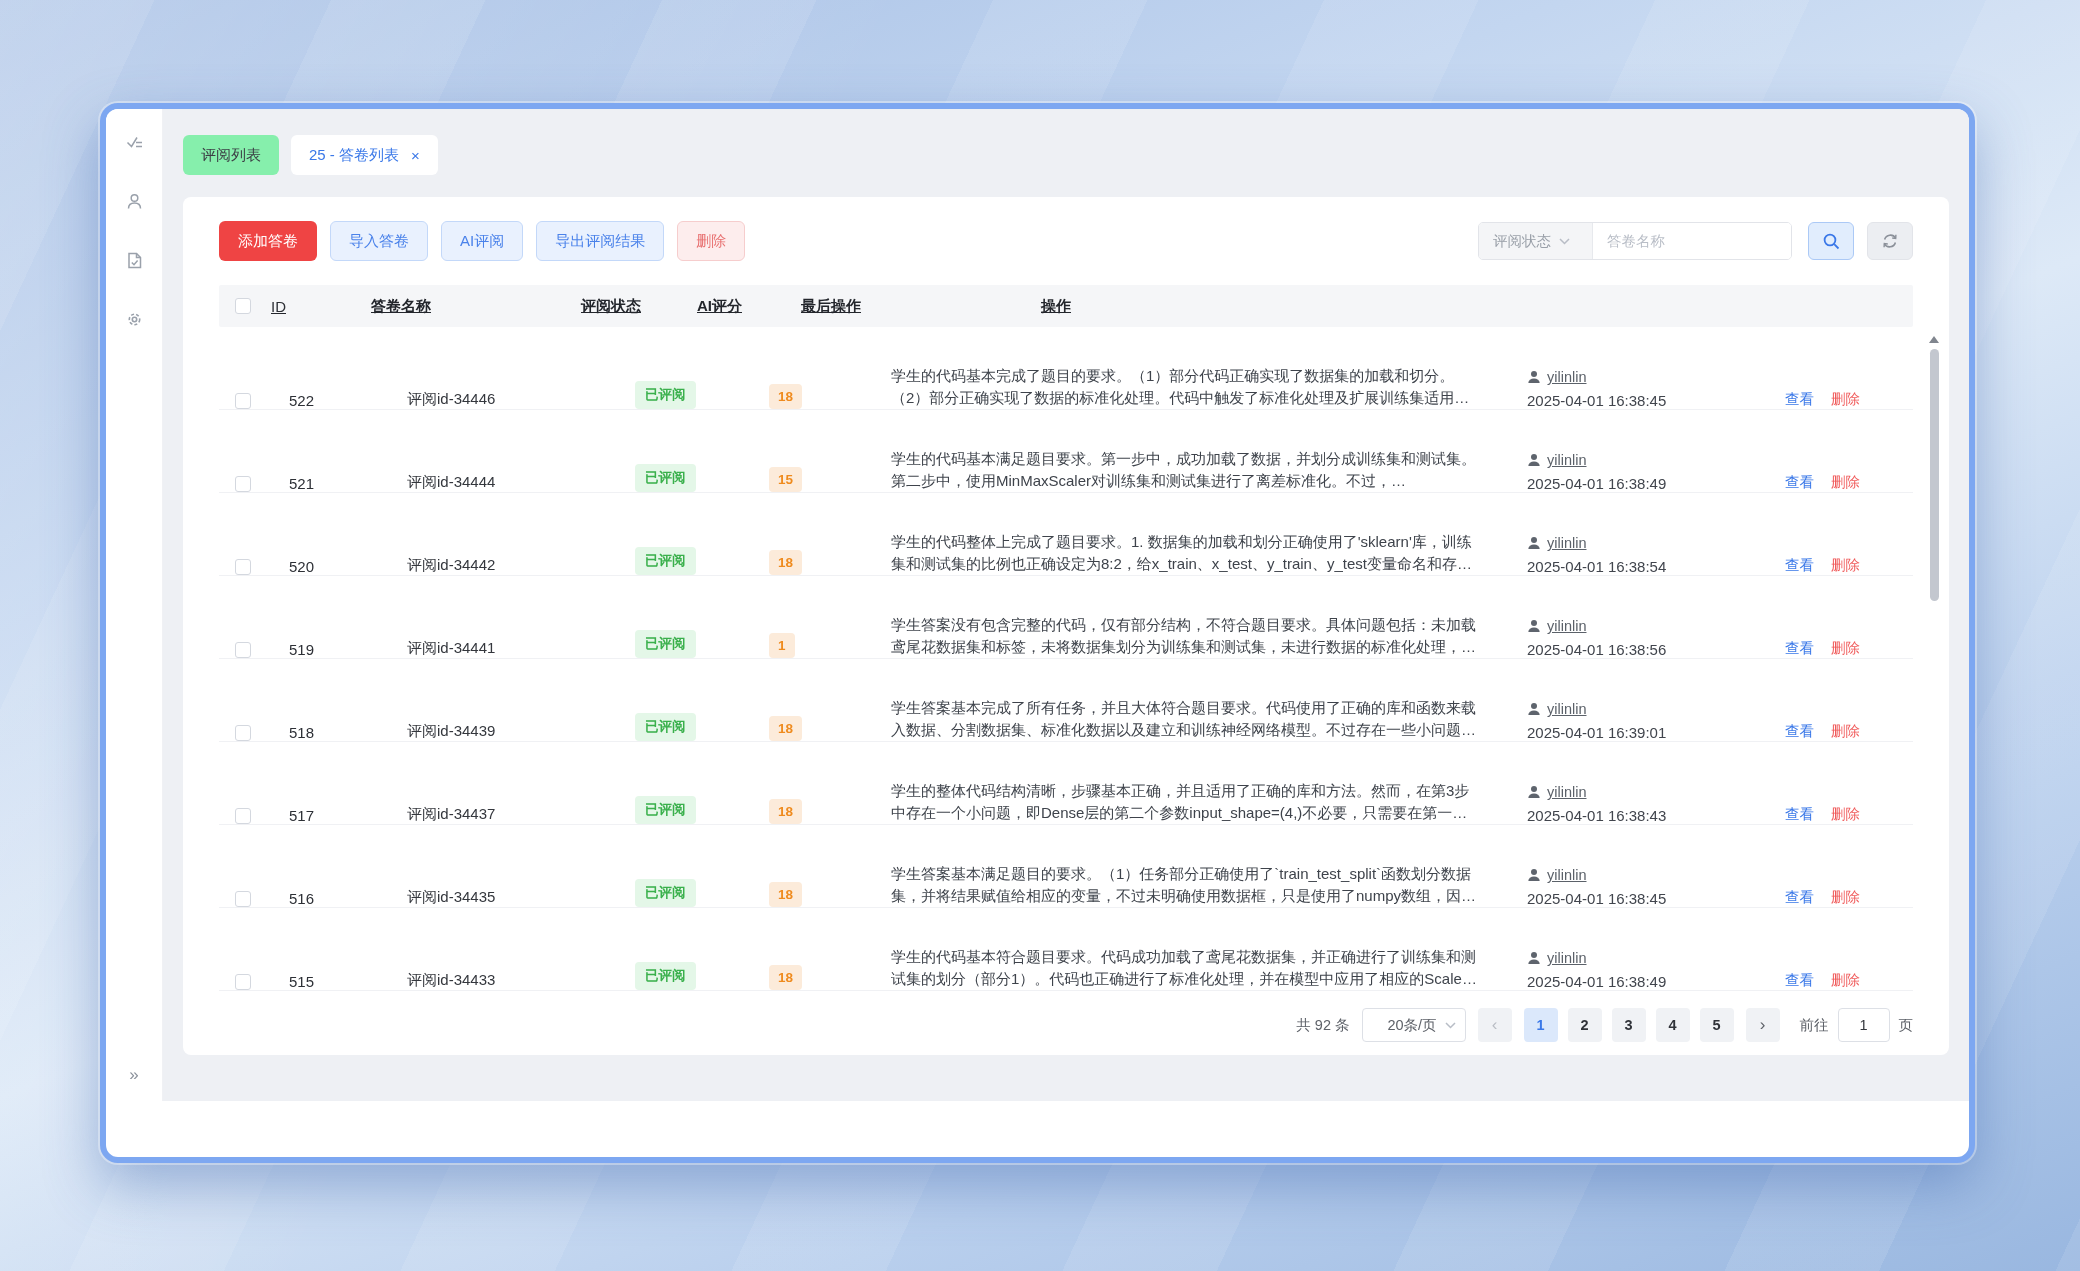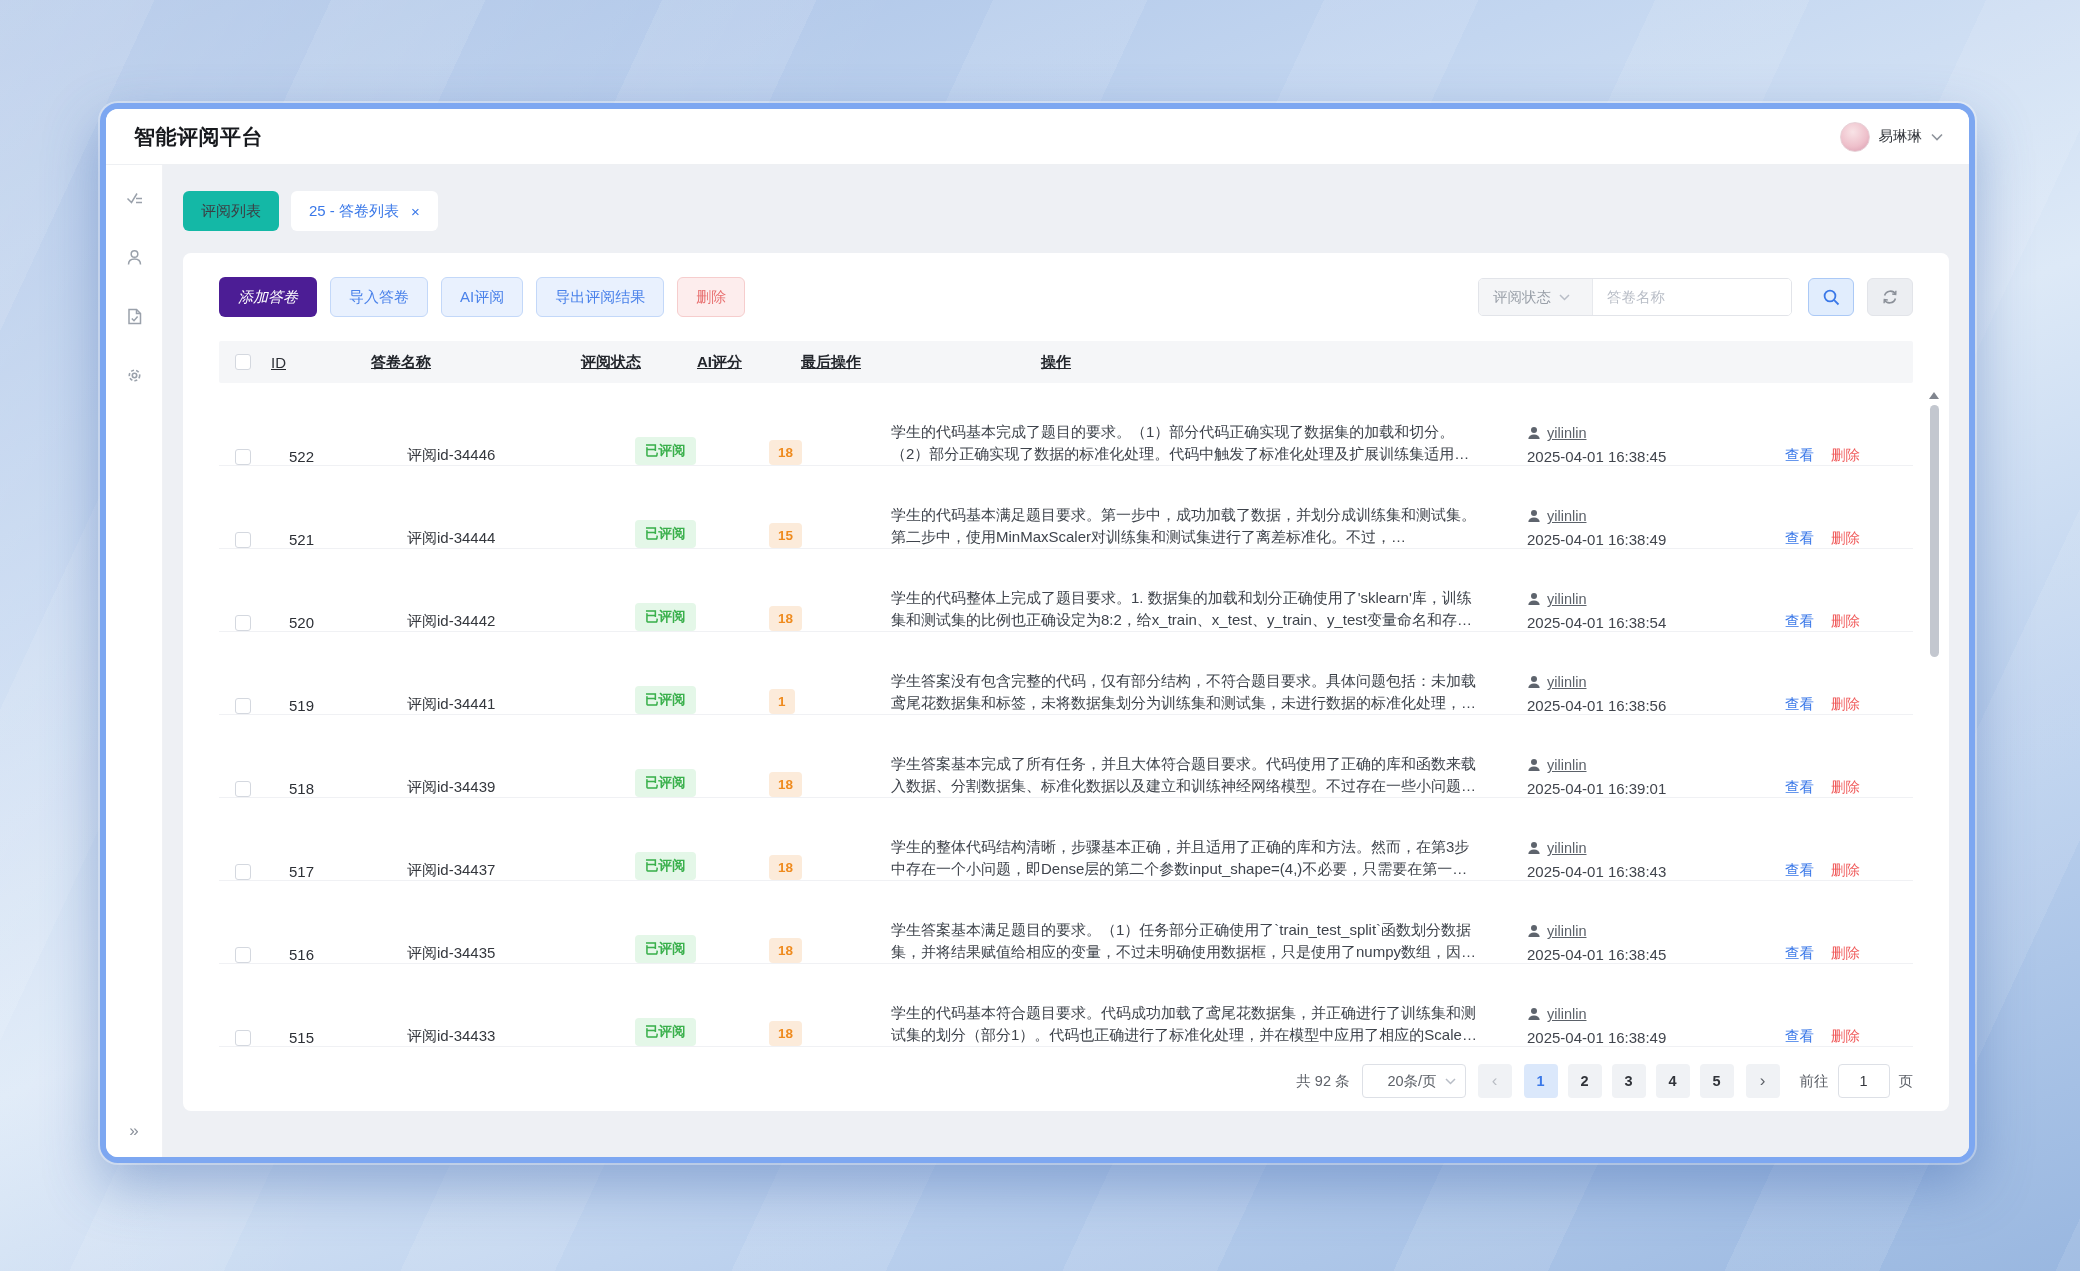--- a/index.html
+++ b/index.html
@@ -25,30 +25,30 @@
   .user-name { font-size:14.5px; color:#33363c; }
   .win-body { display:flex; height:calc(100% - 56px); }
   .sidebar { width:57px; border-right:1px solid #f0f1f4; display:flex; flex-direction:column;
     align-items:center; padding-top:24px; gap:40px; background:#fff; }
   .side-icon { width:19px; height:19px; color:#9aa1ab; cursor:pointer; }
   .side-icon svg { width:19px; height:19px; display:block; }
   .collapse { margin-top:auto; margin-bottom:16px; color:#8b919b; font-size:17px; cursor:pointer; }
   .main { flex:1; background:#eef0f4; padding:26px 20px 0 20px; display:flex; flex-direction:column; }
   .tabs { display:flex; gap:12px; }
   .tab { height:40px; line-height:40px; padding:0 18px; border-radius:6px; font-size:15px;
-    background:#14b8a6; color:#3b3e44; cursor:pointer; display:flex; align-items:center; }
+    background:#86efac; color:#3b3e44; cursor:pointer; display:flex; align-items:center; }
   .tab.active { background:#fff; color:#3a78e8; }
   .tab-close { margin-left:12px; font-size:15px; color:#3a78e8; cursor:pointer; line-height:1; }
   .card { margin-top:22px; background:#fff; border-radius:8px; height:858px; padding:24px 36px 0 36px;
     position:relative; }
   .toolbar { display:flex; align-items:center; }
   .btn { height:40px; padding:0 18px; border-radius:6px; font-size:15px; cursor:pointer;
     display:inline-flex; align-items:center; justify-content:center; border:1px solid transparent; }
   .btn + .btn { margin-left:13px; }
-  .btn-primary { background:#4c1d95; color:#fff;font-style:italic; }
+  .btn-primary { background:#ef4444; color:#fff; }
   .btn-secondary { background:#e9f1fe; color:#4a82ea; border-color:#c3d8f9; }
   .btn-danger { background:#fdeded; color:#e87070; border-color:#f6cdcd; margin-left:24px; }
   .filter-group { margin-left:auto; display:flex; align-items:stretch; height:38px;
     border:1px solid #e2e4e9; border-radius:5px; overflow:hidden; background:#fff; }
   .filter-select { width:114px; background:#f4f5f7; display:flex; align-items:center; gap:8px;
     padding:0 10px 0 14px; font-size:14.5px; color:#9aa0a9; cursor:pointer; border-right:1px solid #e7e9ed; }
   .filter-input { width:198px; border:none; outline:none; padding:0 14px; font-size:14.5px; color:#333; }
   .filter-input::placeholder { color:#b9bec7; }
   .icon-btn { width:46px; height:38px; border-radius:6px; display:flex; align-items:center;
     justify-content:center; cursor:pointer; }
@@ -98,30 +98,20 @@
   .goto-input { width:52px; height:34px; border:1px solid #dde0e6; border-radius:4px; text-align:center;
     font-size:14.5px; color:#33363c; outline:none; }
   .chev { display:block; }
 </style>
 </head>
 <body>
 
 <div class="desktop">
   <div class="window">
 
-    <div class="win-header">
-      <div class="app-title">智能评阅平台</div>
-      <div class="user-area">
-        <span class="avatar"></span>
-        <span class="user-name">易琳琳</span>
-        <svg class="chev" width="12" height="8" viewBox="0 0 12 8">
-            <path d="M1 1.5 L6 6.5 L11 1.5" fill="none" stroke="#8f949c" stroke-width="1.6"></path>
-          </svg>
-      </div>
-    </div>
 
     <div class="win-body">
 
       <div class="sidebar">
         <span class="side-icon">
           <svg viewBox="0 0 19 19" fill="none" stroke="#9aa1ab" stroke-width="1.5">
             <path d="M2.5 9.5 L6.5 13.5 L12 4.5"></path>
               <path d="M11 9.5 H17"></path>
               <path d="M11 13.5 H17"></path>
           </svg>

